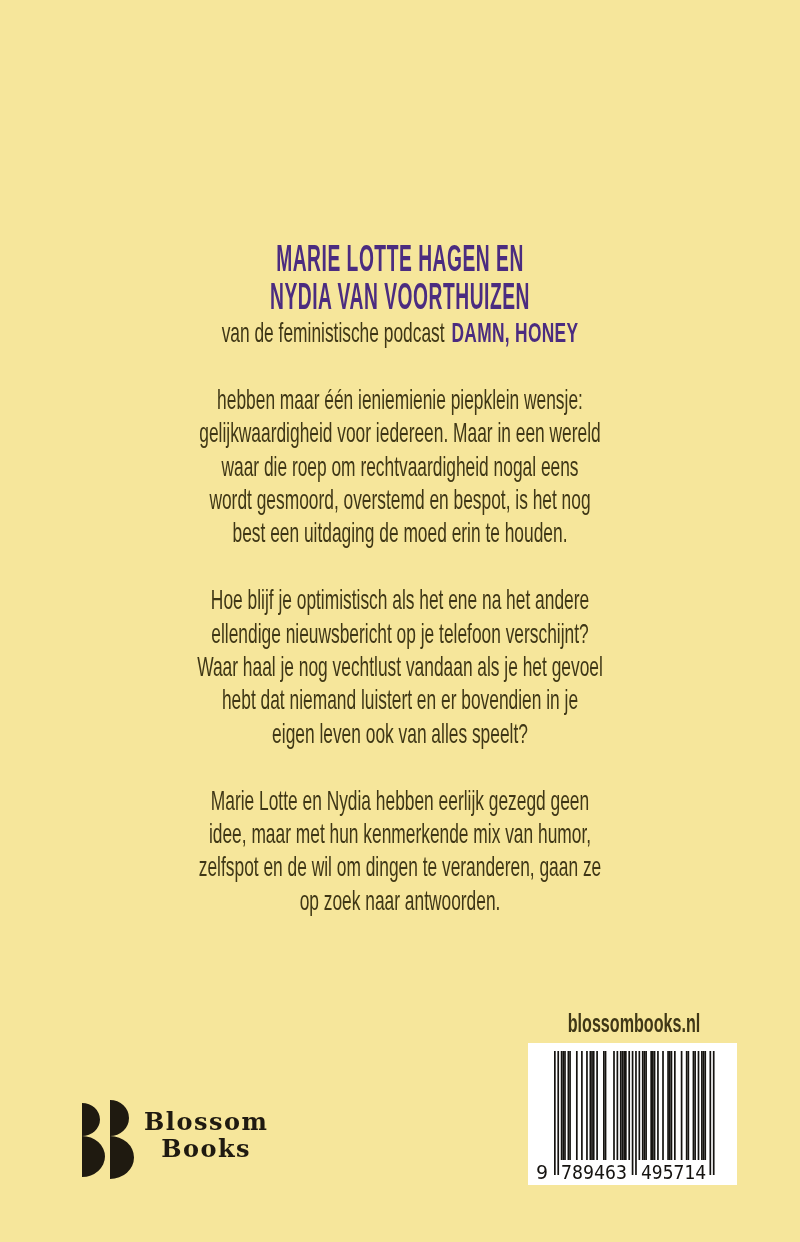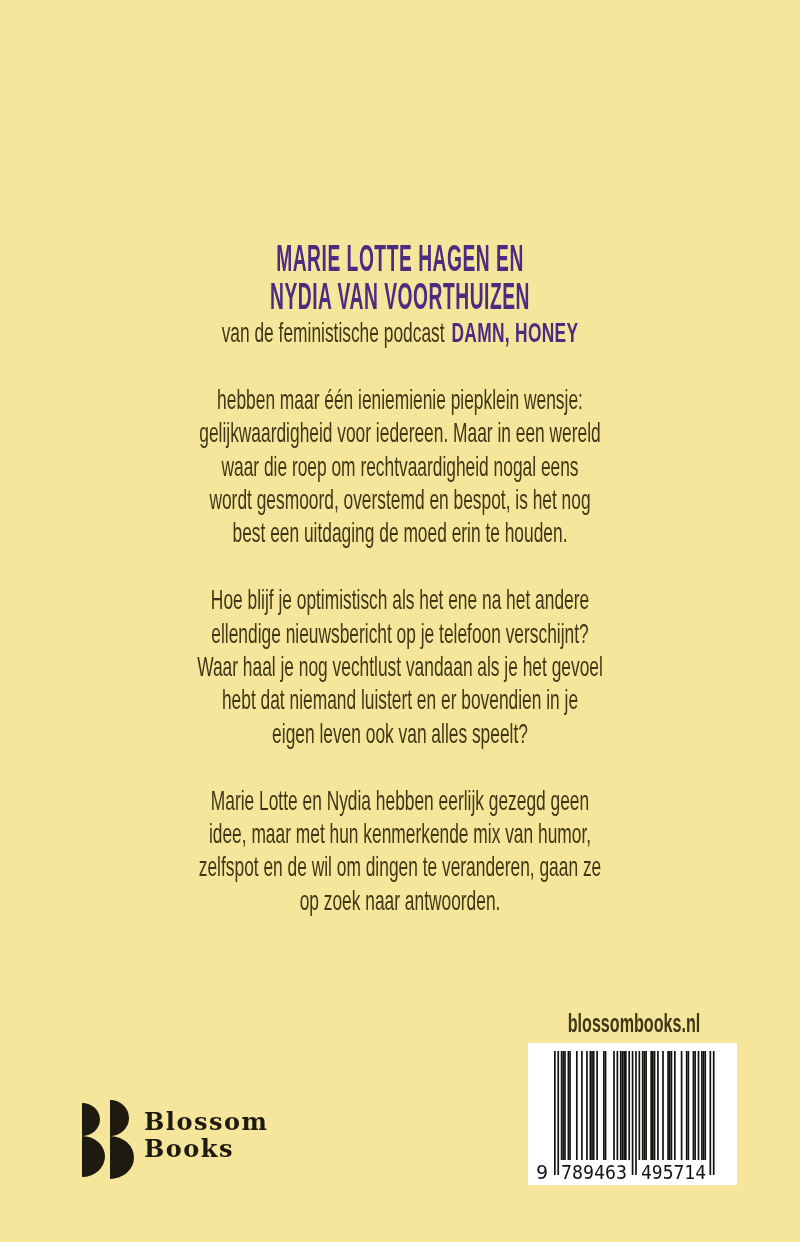--- a/index.html
+++ b/index.html
@@ -55,21 +55,21 @@
     background:#ffffff;
   }
   #barcode-svg{position:absolute;left:0;top:0;width:209px;height:142px;}
   #barcode-svg rect{fill:#151310;}
   #barcode-svg text{
     font-family:"DejaVu Sans Mono", monospace;
     font-size:20px;
     fill:#151310;
   }
   
-  .logo{position:absolute;left:82px;top:1100px;width:260px;height:90px;}
+  .logo{position:absolute;left:82px;top:1100px;width:260px;height:90px;text-align:center;}
   .bb-monogram{position:absolute;left:0;top:0;}
   .bb-monogram path{fill:#1f1a10;}
   .publisher-name{
     position:absolute;left:62px;top:8px;
     font-family:"DejaVu Serif", serif;
     font-weight:bold;
     font-size:24px;line-height:27px;
     letter-spacing:1.5px;
     color:#1f1a10;
     white-space:pre-line;

